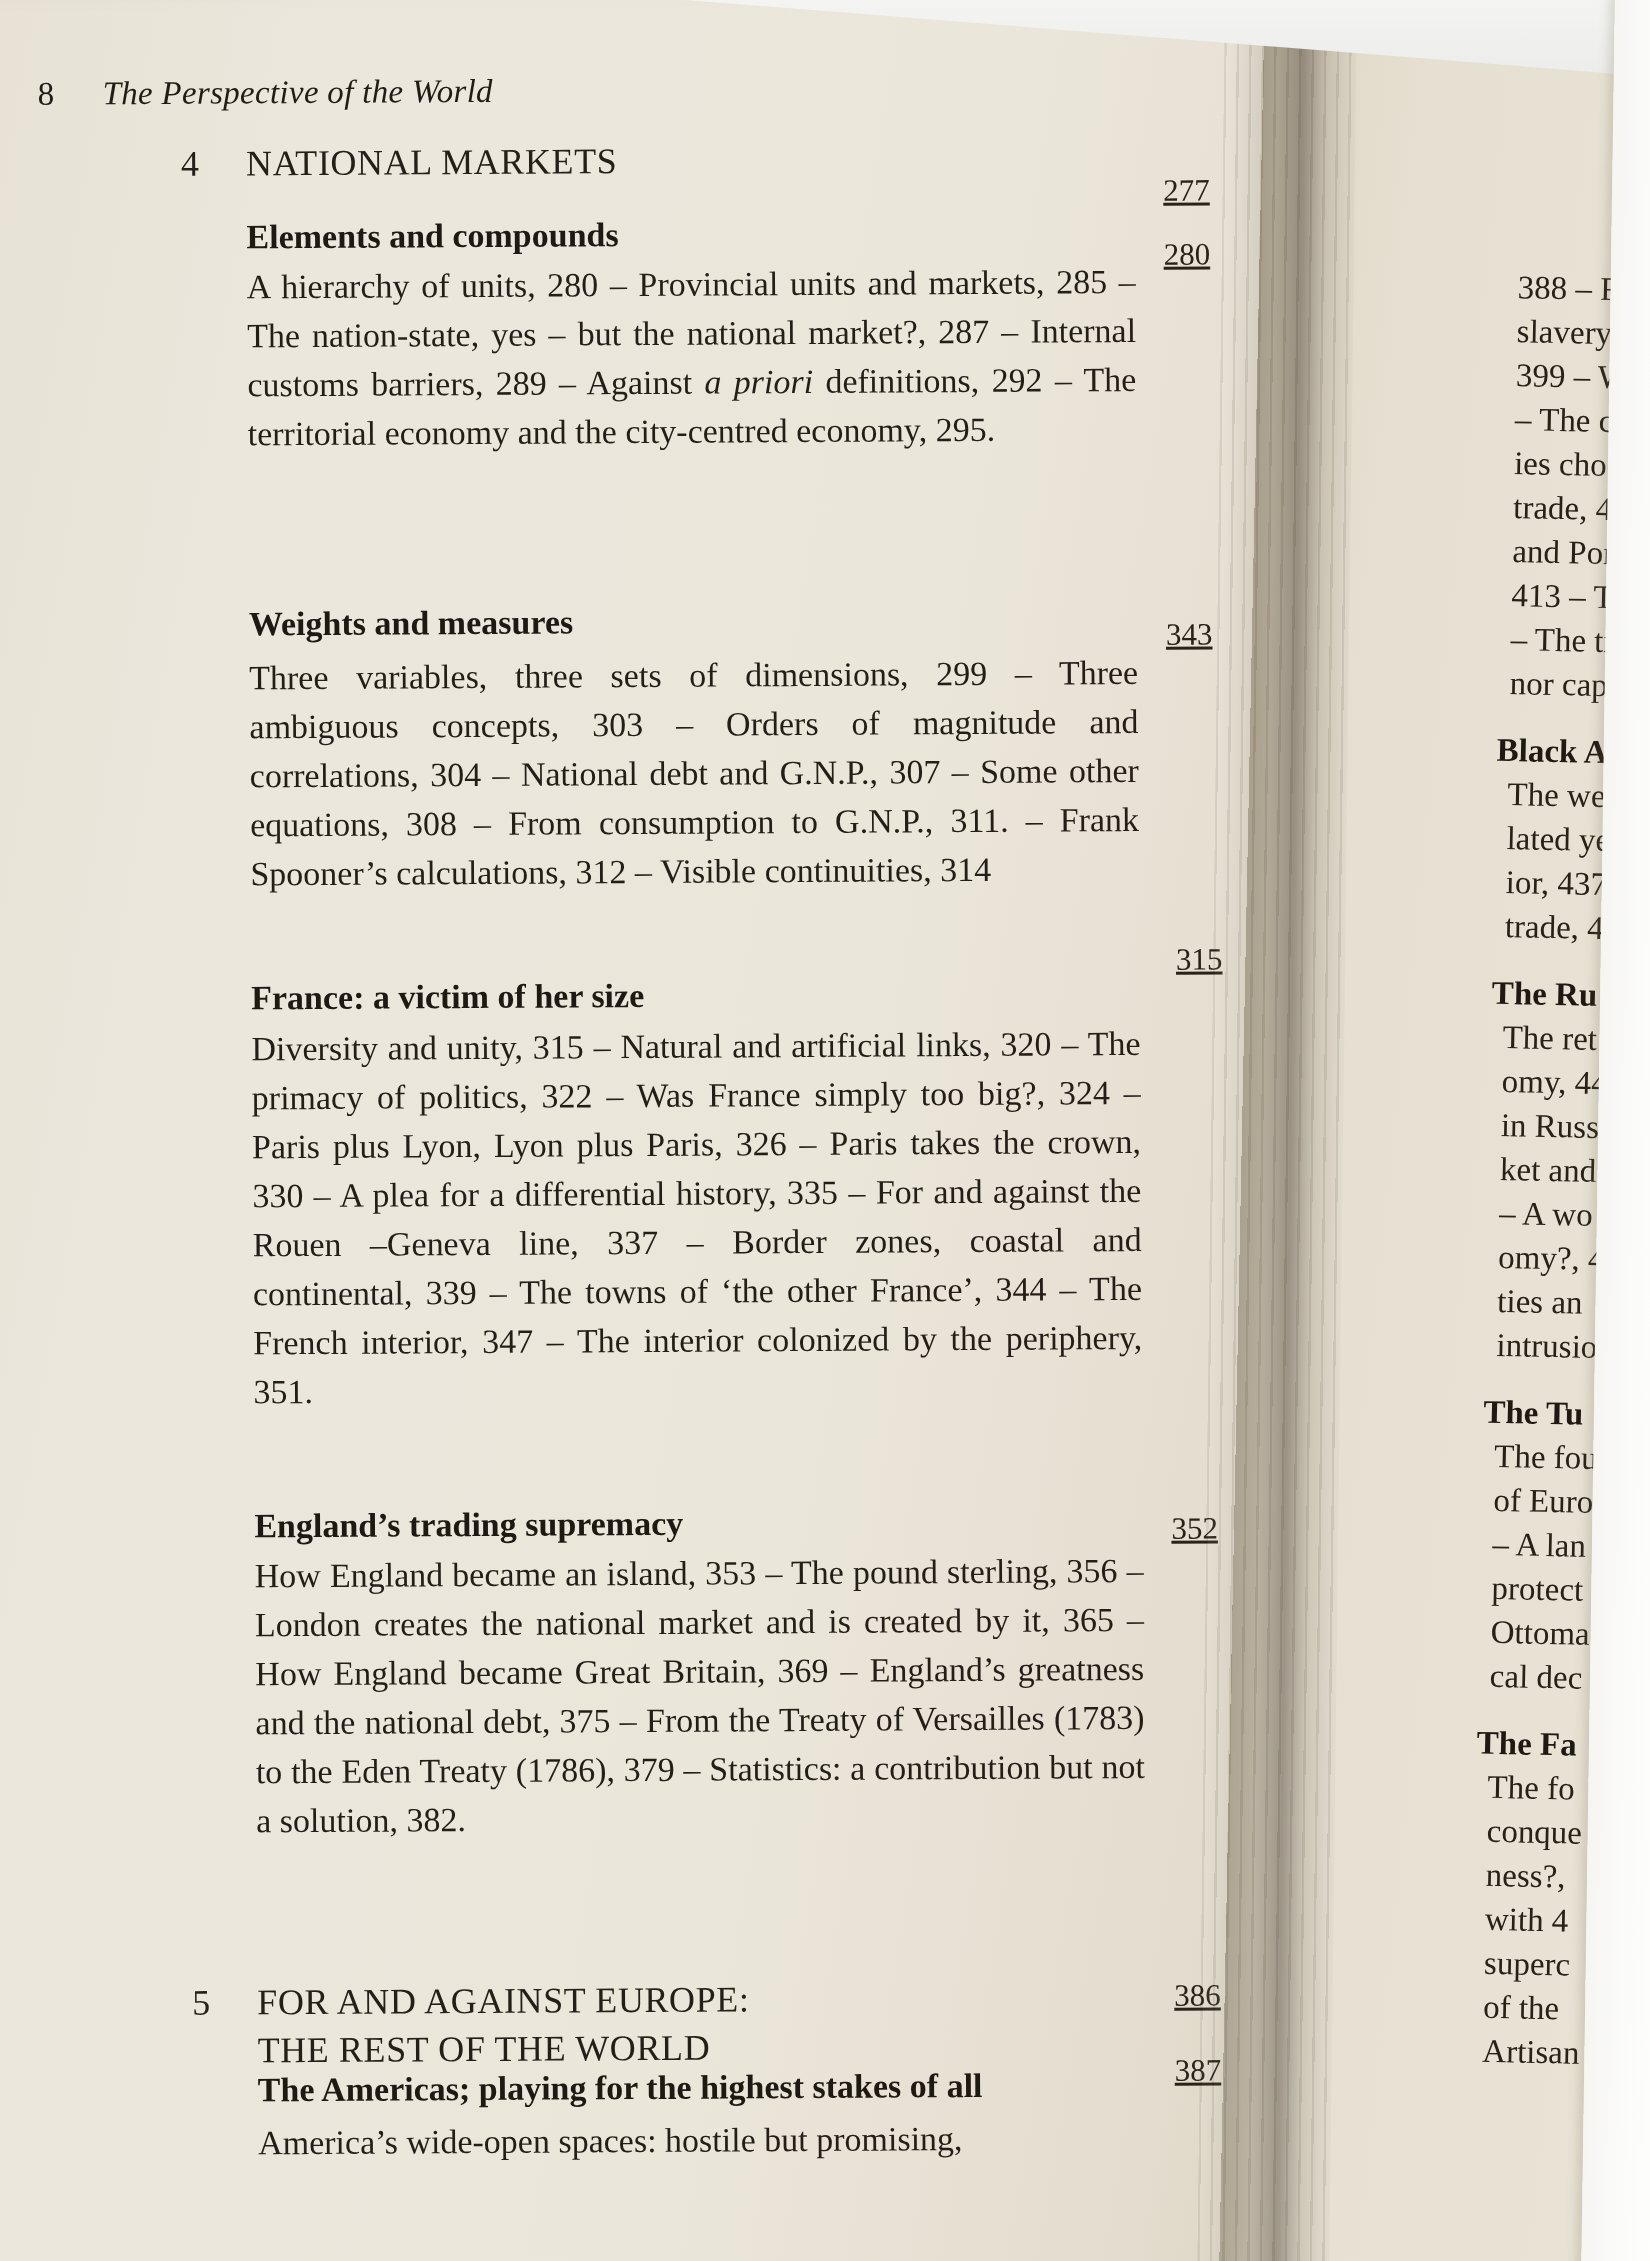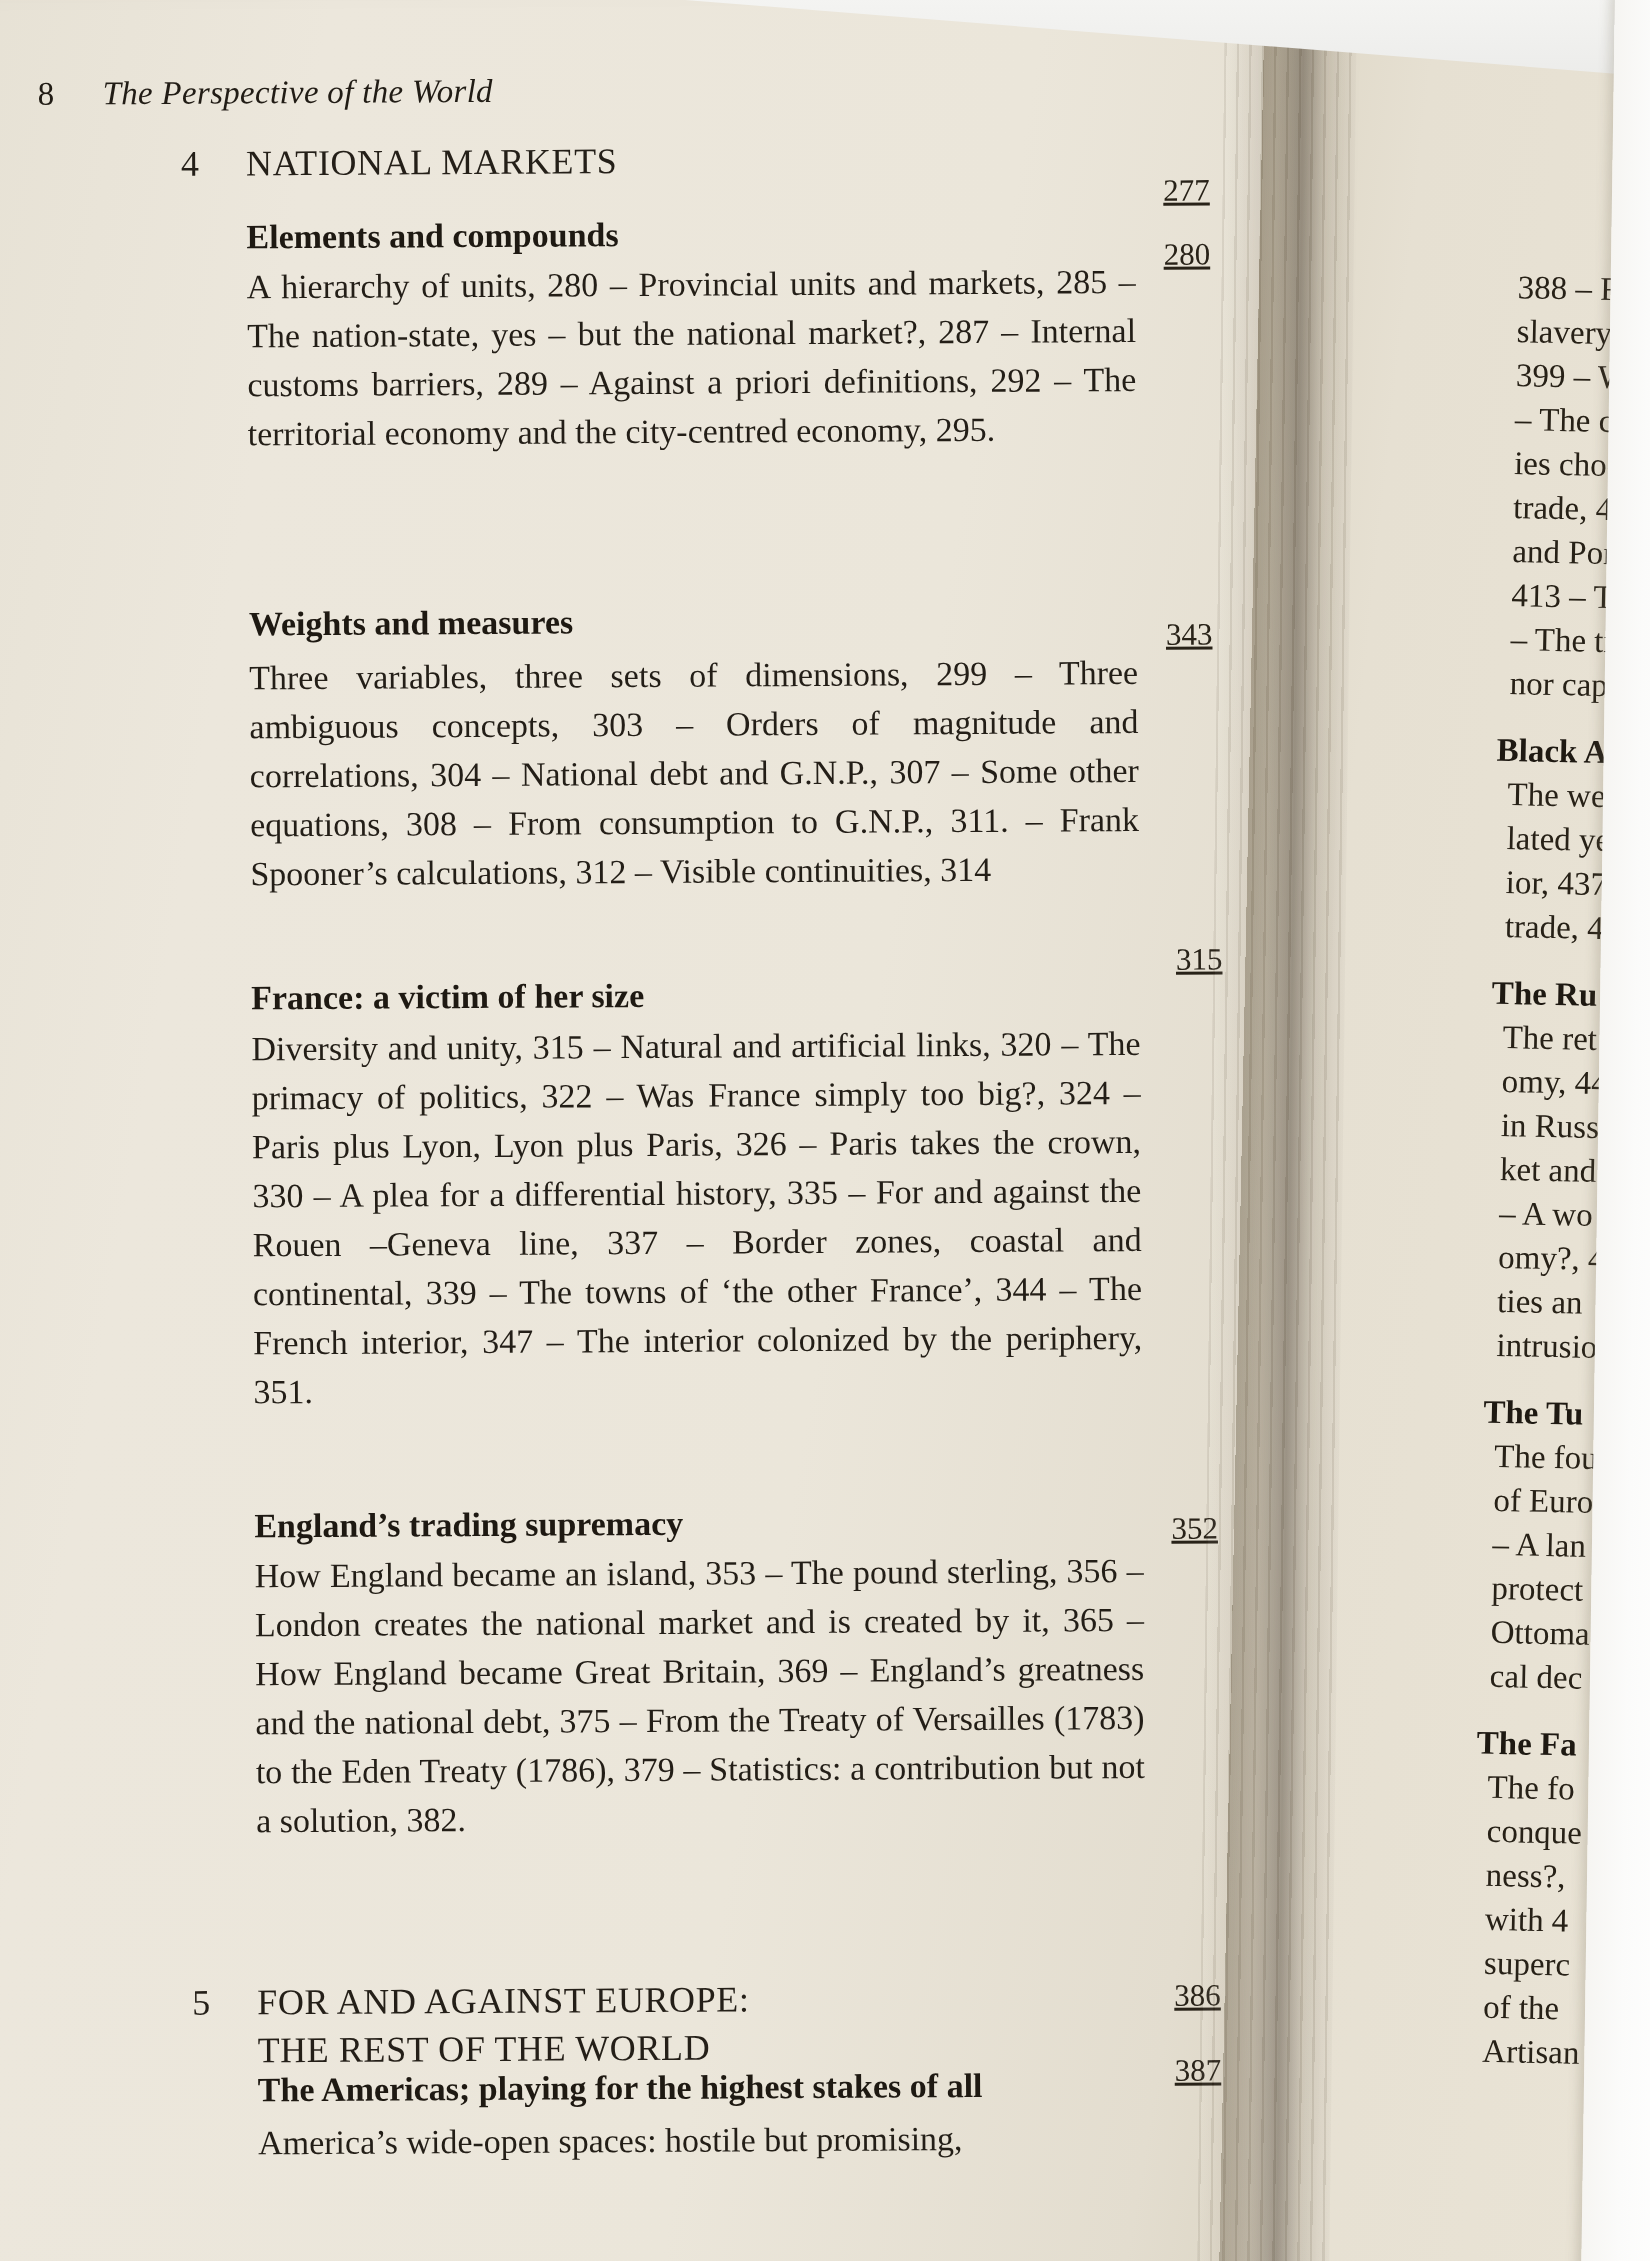--- a/index.html
+++ b/index.html
@@ -37,21 +37,21 @@
   .b-ch5{top:1976px;}
 
   
   .sec-h{left:252px;font-size:34px;line-height:45px;font-weight:bold;color:#1e1912;}
   .sec-b{left:252px;width:889px;font-size:34px;line-height:49px;text-align:justify;color:#231e17;}
   .b-elements-h{top:212px;}   .b-elements-b{top:260px;}
   .b-weights-h{top:599px;}    .b-weights-b{top:651px;}
   .b-france-h{top:973px;}    .b-france-b{top:1022px;}
   .b-england-h{top:1501px;}   .b-england-b{top:1549px;}
   .b-americas-h{top:2065px;}  .b-americas-b{top:2116px;}
-  .italic{}
+  .italic{font-style:italic;}
 
   
   .pn{left:1169px;width:70px;font-size:31px;line-height:37px;color:#282218;text-decoration:underline;}
   .p-277{top:175px;} .p-280{top:239px;} .p-298{top:619px;} .p-315{top:944px;margin-left:8px;}
   .p-352{top:1513px;} .p-386{top:1980px;} .p-387{top:2055px;}
 
   
   .gutter{
     position:absolute;left:1211px;top:-23px;width:132px;height:2319px;
     transform:rotate(0.7deg);

